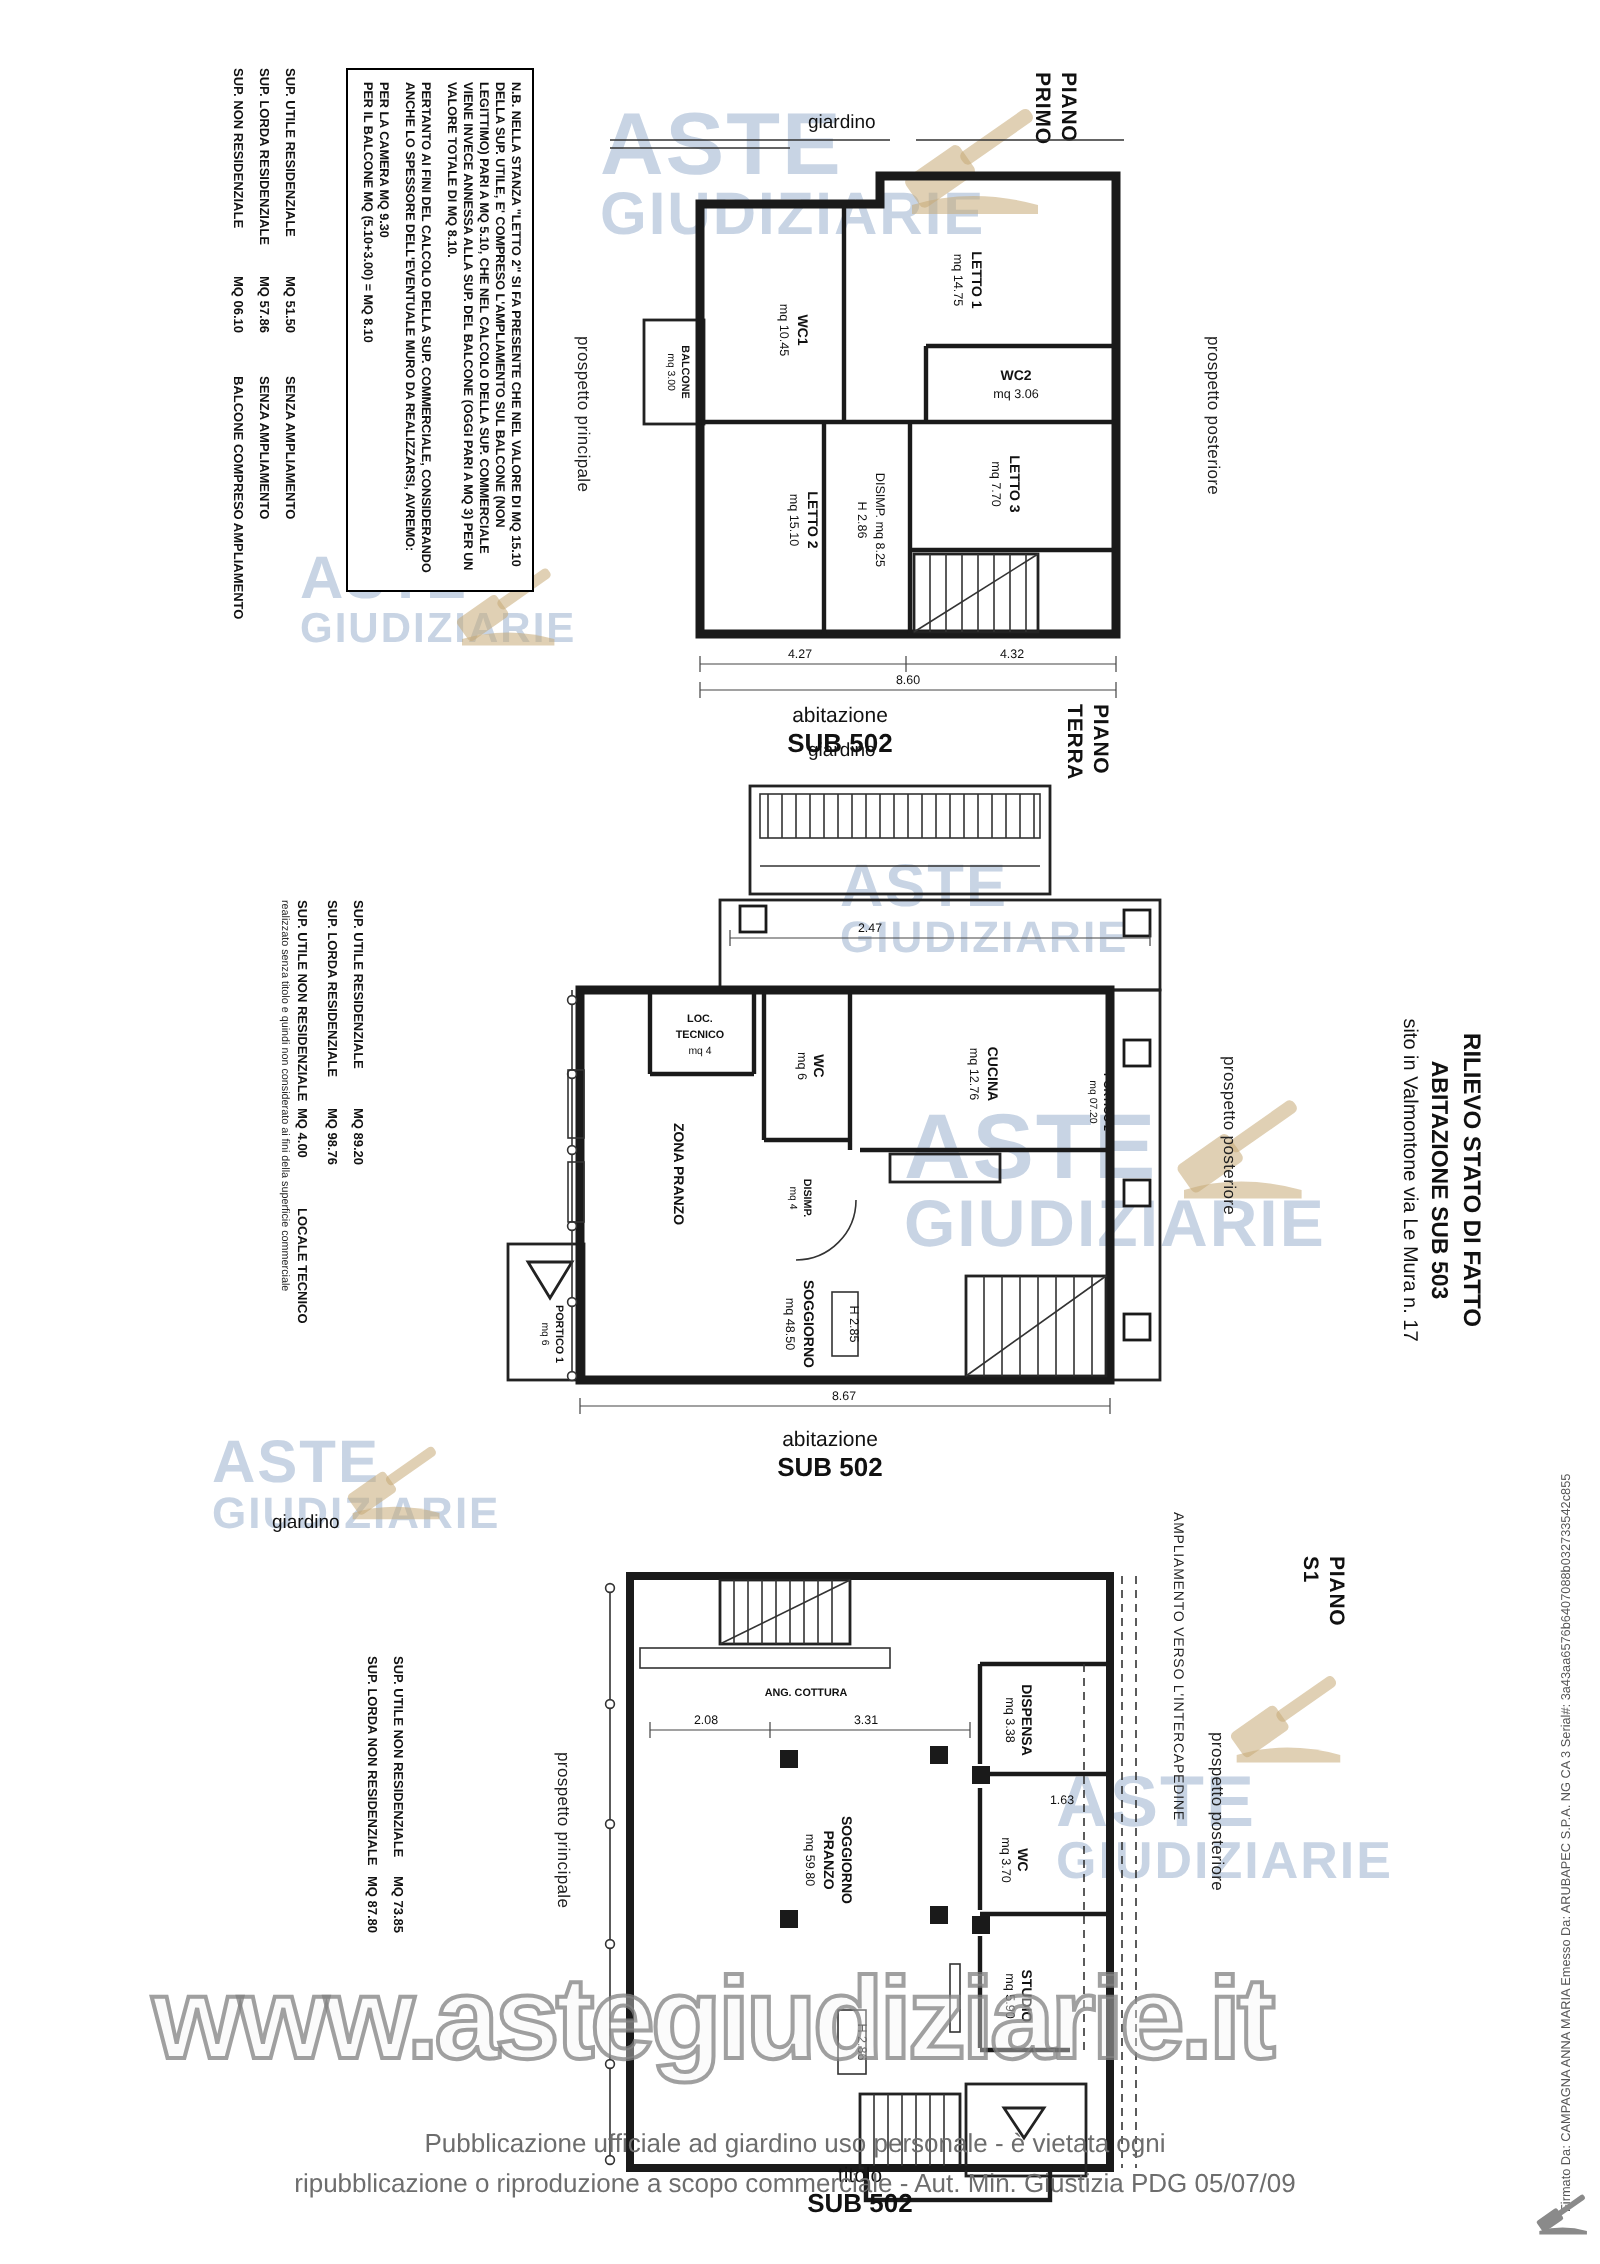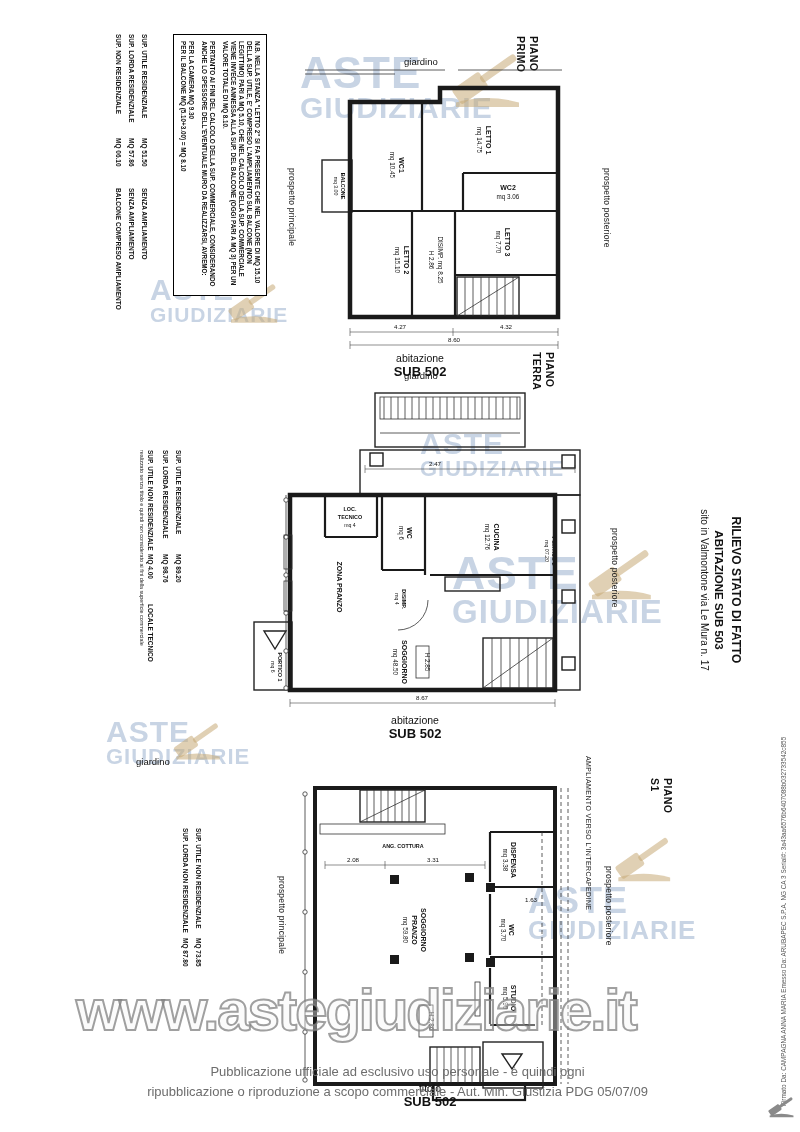--- a/index.html
+++ b/index.html
@@ -418,21 +418,21 @@
   </svg>
 
   <div class="unit" style="left:370px;top:1082px;">
     <div class="u1">titolo</div>
     <div class="u2">SUB 502</div>
   </div>
 
   <div class="wm-url">www.astegiudiziarie.it</div>
 
   <div class="footer">
-    <div>Pubblicazione ufficiale ad esclusivo uso personale - è quindi ogni</div>
+    <div>Pubblicazione ufficiale ad giardino uso personale - è vietata ogni</div>
     <div>ripubblicazione o riproduzione a scopo commerciale - Aut. Min. Giustizia PDG 05/07/09</div>
   </div>
 
   <div class="rotccw sig" style="left:780px;top:1106px;">Firmato Da: CAMPAGNA ANNA MARIA Emesso Da: ARUBAPEC S.P.A. NG CA 3 Serial#: 3a43aa6576b6407088b032733542c855</div>
 
   <svg class="gavel" style="left:764px;top:1092px;color:#8a8a8a;" width="34" height="30" viewBox="0 0 60 40">
       <g fill="currentColor">
         <g transform="rotate(-35 30 18)">
           <rect x="6" y="12" width="22" height="12" rx="2"></rect>
           <rect x="26" y="15.5" width="28" height="5" rx="2"></rect>

